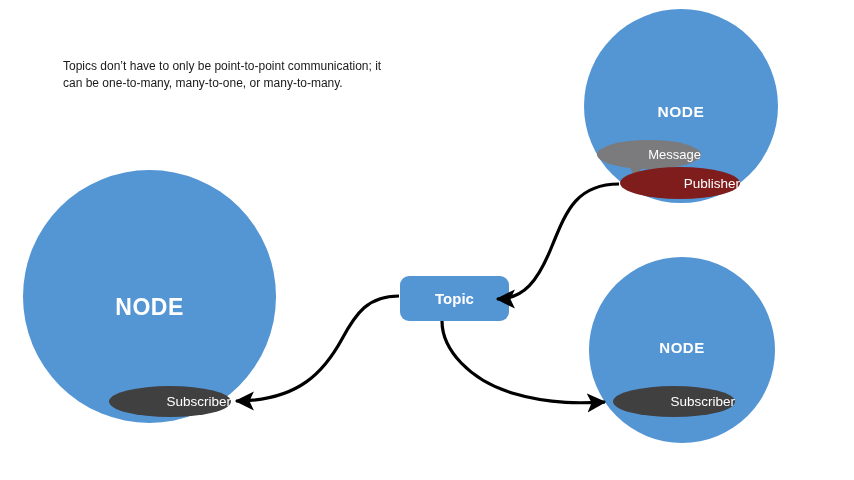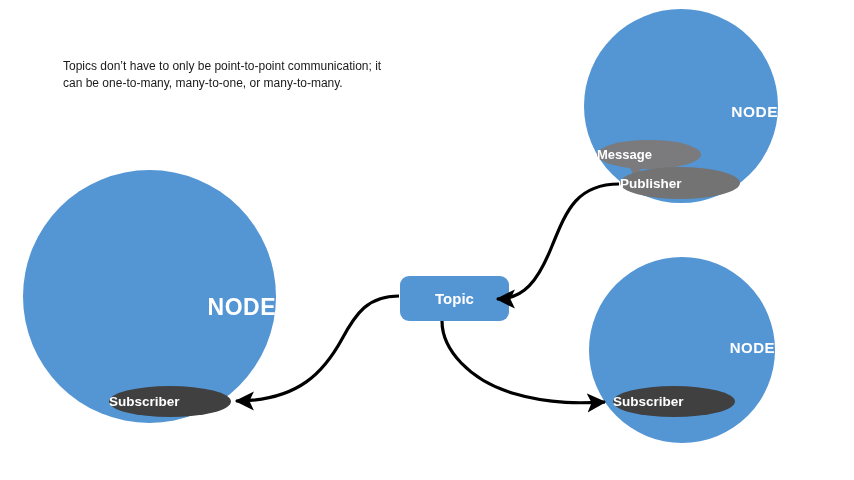--- a/index.html
+++ b/index.html
@@ -31,35 +31,35 @@
   .node-circle {
     position: absolute;
     border-radius: 50%;
     background: #5495d4;
   }
   .node-label {
     position: absolute;
     color: #ffffff;
     font-weight: bold;
     letter-spacing: 0.5px;
-    text-align: right;
+    text-align: center;
     white-space: nowrap;
   }
   .ellipse {
     position: absolute;
     border-radius: 50%;
     display: flex;
     align-items: center;
-    justify-content: flex-start;
+    justify-content: flex-end;
     color: #ffffff;
-    font-weight: bold;
+    font-weight: normal;
     white-space: nowrap;
   }
   .sub-ellipse { background: #404040; }
-  .pub-ellipse { background: #737373; }
+  .pub-ellipse { background: #7f1d1d; }
   .msg-ellipse { background: #7b7b7e; }
   .topic-box {
     position: absolute;
     background: #5495d4;
     border-radius: 9px;
     display: flex;
     align-items: center;
     justify-content: center;
     color: #ffffff;
     font-weight: bold;

